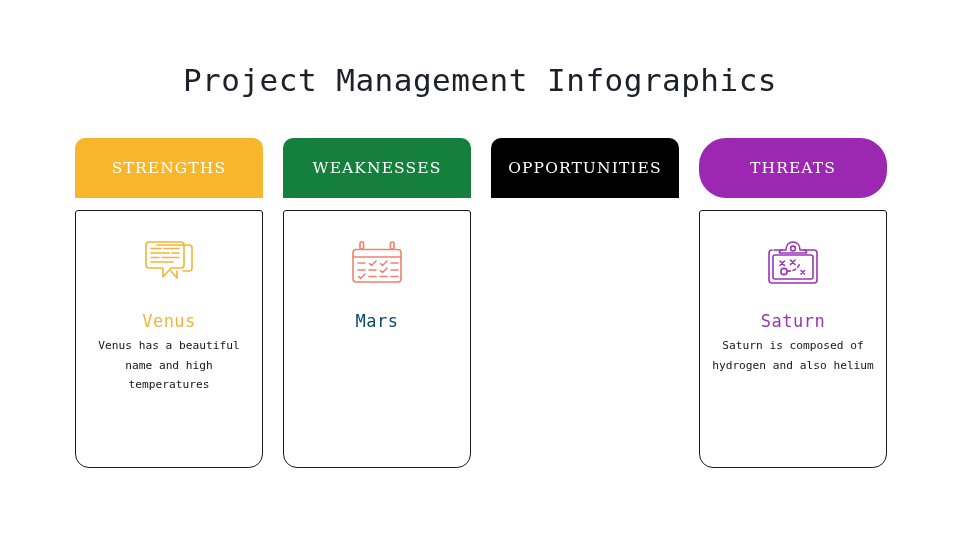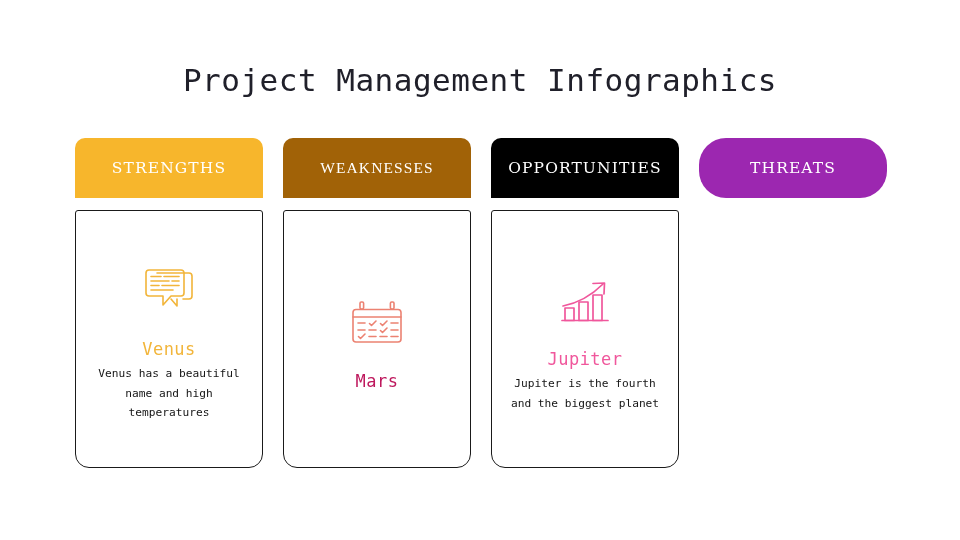--- a/index.html
+++ b/index.html
@@ -64,21 +64,20 @@
     margin-top: 12px;
     flex: 1;
     border: 1.3px solid #1a1a1a;
     border-radius: 3px 3px 14px 14px;
     background: #ffffff;
     display: flex;
     flex-direction: column;
     align-items: center;
     box-sizing: border-box;
     padding: 26px 10px 16px 10px;
-    justify-content: center;
   }
   .icon-wrap {
     height: 54px;
     display: flex;
     align-items: center;
     justify-content: center;
   }
   .icon-wrap svg {
     display: block;
   }
@@ -124,21 +123,21 @@
             <line x1="8" y1="22" x2="30" y2="22"></line>
             <path d="M28 31 L34 38 L34 31"></path>
           </svg>
         </div>
         <div class="card-title" style="color:#f2b53a;">Venus</div>
         <div class="card-text">Venus has a beautiful name and high temperatures</div>
       </div>
     </div>
 
     <div class="column">
-      <div class="col-header" style="background-color: #a16207; font-family: Liberation Serif, serif;">WEAKNESSES</div>
+      <div class="col-header" style="background-color: #15803d;">WEAKNESSES</div>
       <div class="col-body">
         <div class="icon-wrap">
           <svg width="50" height="48" viewBox="0 0 50 48" fill="none" stroke="#ec8272" stroke-width="1.6" stroke-linecap="round" stroke-linejoin="round">
             <rect x="8" y="2" width="3.6" height="7" rx="1.2"></rect>
             <rect x="38.4" y="2" width="3.6" height="7" rx="1.2"></rect>
             <path d="M4 9.5 H46 A3 3 0 0 1 49 12.5 V39 A3 3 0 0 1 46 42 H4 A3 3 0 0 1 1 39 V12.5 A3 3 0 0 1 4 9.5 Z"></path>
             <line x1="1" y1="17" x2="49" y2="17"></line>
             <line x1="6" y1="23" x2="13" y2="23"></line>
             <path d="M17.5 23.5 L19.5 25.5 L24 21"></path>
             <path d="M28.5 23.5 L30.5 25.5 L35 21"></path>
@@ -146,40 +145,43 @@
             <line x1="6" y1="30" x2="13" y2="30"></line>
             <line x1="17" y1="30" x2="24" y2="30"></line>
             <path d="M28.5 30.5 L30.5 32.5 L35 28"></path>
             <line x1="39" y1="30" x2="46" y2="30"></line>
             <path d="M6.5 36.5 L8.5 38.5 L13 34"></path>
             <line x1="17" y1="36.5" x2="24" y2="36.5"></line>
             <line x1="28" y1="36.5" x2="35" y2="36.5"></line>
             <line x1="39" y1="36.5" x2="46" y2="36.5"></line>
           </svg>
         </div>
-        <div class="card-title" style="color:#be185d;">Mars</div>
+        <div class="card-title" style="color:#0c4a6e;">Mars</div>
       </div>
     </div>
 
     <div class="column">
       <div class="col-header" style="background-color: #000000;">OPPORTUNITIES</div>
-      <div class="col-body">
-        <div class="icon-wrap">
-          <svg width="52" height="48" viewBox="0 0 52 48" fill="none" stroke="#f0579c" stroke-width="1.7" stroke-linecap="round" stroke-linejoin="round">
-            <line x1="3" y1="42.5" x2="49" y2="42.5"></line>
-            <rect x="6" y="30" width="9" height="12.5"></rect>
-            <rect x="20" y="24" width="9" height="18.5"></rect>
-            <rect x="34" y="17" width="9" height="25.5"></rect>
-            <path d="M4 28 C14 26 30 20 44 6"></path>
-            <path d="M34 5.5 L45.5 5 L45 16"></path>
-          </svg>
-        </div>
-        <div class="card-title" style="color:#f0579c;">Jupiter</div>
-        <div class="card-text">Jupiter is the fourth and the biggest planet</div>
-      </div>
     </div>
 
     <div class="column">
       <div class="col-header" style="background-color: rgb(156, 39, 176); border-radius: 27px;">THREATS</div>
+      <div class="col-body">
+        <div class="icon-wrap">
+          <svg width="50" height="48" viewBox="0 0 50 48" fill="none" stroke="#9b35b3" stroke-width="1.6" stroke-linecap="round" stroke-linejoin="round">
+            <path d="M18 10 C18 5 21 2 25 2 C29 2 32 5 32 10 H36 A2.5 2.5 0 0 1 38.5 12.5 V13 H11.5 V12.5 A2.5 2.5 0 0 1 14 10 Z"></path>
+            <circle cx="25" cy="8.5" r="2.4"></circle>
+            <path d="M6 10 H14 M36 10 H44 M4 10 A3 3 0 0 0 1 13 V40 A3 3 0 0 0 4 43 H46 A3 3 0 0 0 49 40 V13 A3 3 0 0 0 46 10 H44"></path>
+            <rect x="5" y="15" width="40" height="24" rx="2"></rect>
+            <path d="M12 21 L16.5 25.5 M16.5 21 L12 25.5"></path>
+            <path d="M22.5 20 L27 24.5 M27 20 L22.5 24.5"></path>
+            <path d="M33 30.5 L36.5 34 M36.5 30.5 L33 34"></path>
+            <circle cx="16" cy="31.5" r="3.1"></circle>
+            <path d="M19.5 31 C24 31.5 29 30 32 23.5" stroke-dasharray="3 2.6"></path>
+          </svg>
+        </div>
+        <div class="card-title" style="color:#9b35b3;">Saturn</div>
+        <div class="card-text">Saturn is composed of hydrogen and also helium</div>
+      </div>
     </div>
 
   </div>
 </div>
 
 </body></html>

